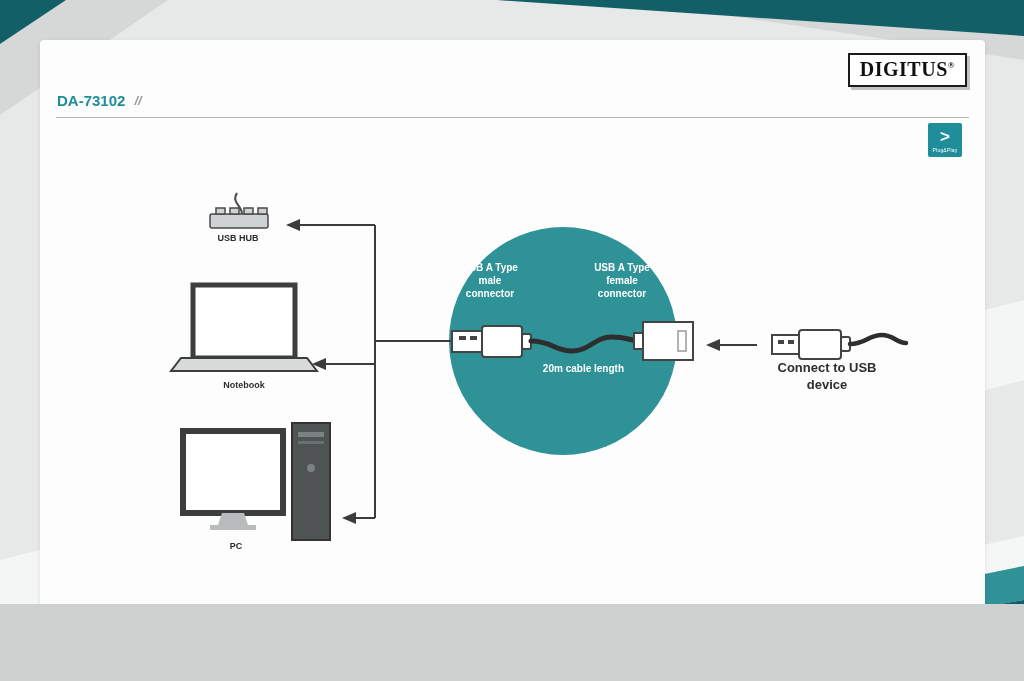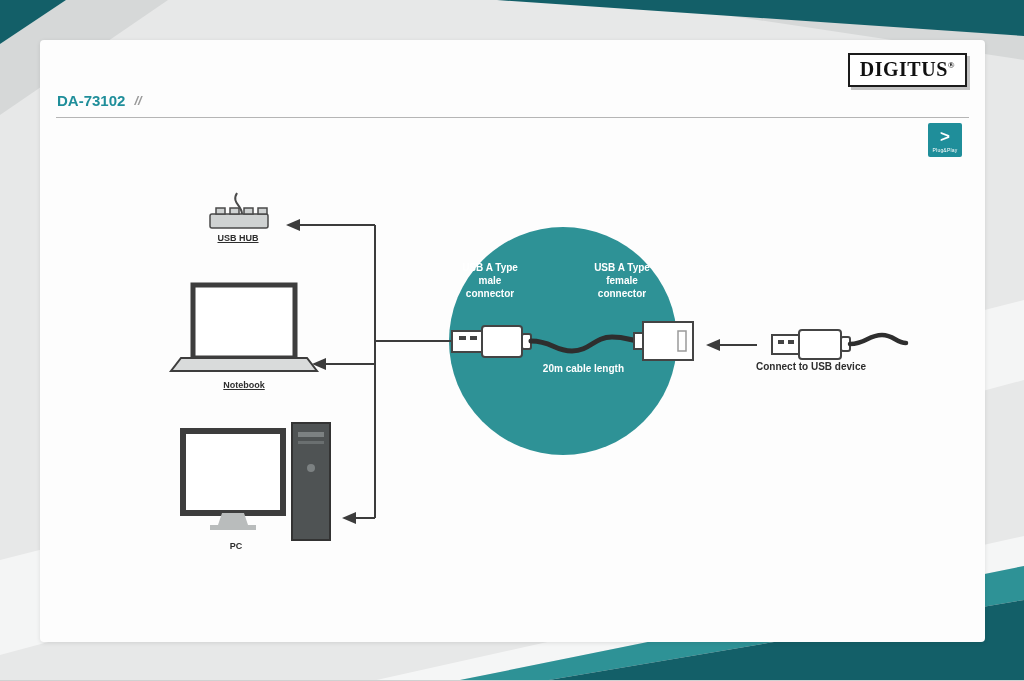--- a/index.html
+++ b/index.html
@@ -1,17 +1,17 @@
 <!DOCTYPE html>
 <html style="--accent-teal: #1f8e9a; --circle-teal: #2e9296; --dark-teal: #135f68;"><head>
 <meta charset="utf-8">
 <style>
   html,body { margin:0; padding:0; background:#cfd1d1; }
   .stage {
-    position:relative; width:1024px; height:680px; overflow:hidden;
+    position:relative; width:1024px; height:604px; overflow:hidden;
     background:#e7e8e8; font-family:"Liberation Sans", sans-serif;
   }
   
   .bg-shape { position:absolute; inset:0; pointer-events:none; }
   .bg-stripe-light {
     background:rgba(255,255,255,.55);
     clip-path:polygon(0 560px, 1024px 300px, 1024px 380px, 0 655px);
   }
   .bg-top-left-dark {
     background:var(--dark-teal);
@@ -178,25 +178,25 @@
     <g>
       <rect class="usb-part" x="772" y="335" width="27" height="19"></rect>
       <rect x="778" y="340" width="6" height="4" fill="#444444"></rect>
       <rect x="788" y="340" width="6" height="4" fill="#444444"></rect>
       <rect class="usb-part" x="799" y="330" width="42" height="29" rx="3"></rect>
       <rect class="usb-part" x="841" y="337" width="9" height="14" rx="2"></rect>
       <path class="usb-cable" stroke-width="4.5" d="M850 344 C866 344 868 335 882 335 C894 335 896 343 906 343"></path>
     </g>
   </svg>
 
-  <div class="lbl" style="left:198px; top:233px; width:80px;text-decoration:underline;">USB HUB</div>
-  <div class="lbl" style="left:204px; top:380px; width:80px;text-decoration:underline;">Notebook</div>
+  <div class="lbl" style="left:198px; top:233px; width:80px;">USB HUB</div>
+  <div class="lbl" style="left:204px; top:380px; width:80px;">Notebook</div>
   <div class="lbl" style="left:196px; top:541px; width:80px;">PC</div>
   <div class="lbl lbl-white" style="left:450px; top:261px; width:80px;">USB A Type
 male
 connector</div>
   <div class="lbl lbl-white" style="left:582px; top:261px; width:80px;">USB A Type
 female
 connector</div>
   <div class="lbl lbl-white" style="left:500px; top:362px; width:124px;text-align:right;">20m cable length</div>
-  <div class="lbl" style="left:740px; top:360px; width:142px; font-size:10px;">Connect to USB device</div>
+  <div class="lbl" style="left:756px; top:360px; width:142px; font-size:13px;">Connect to USB device</div>
 
 </div>
 
 </body></html>

